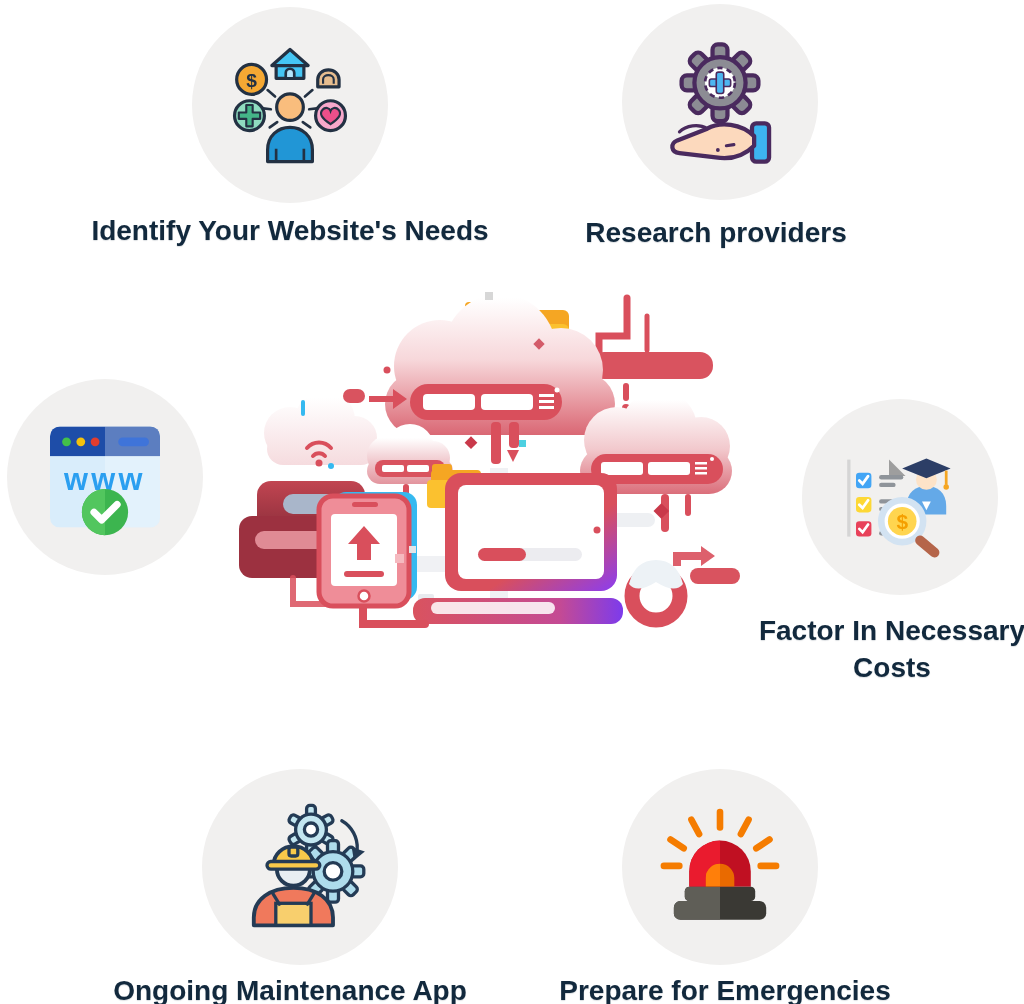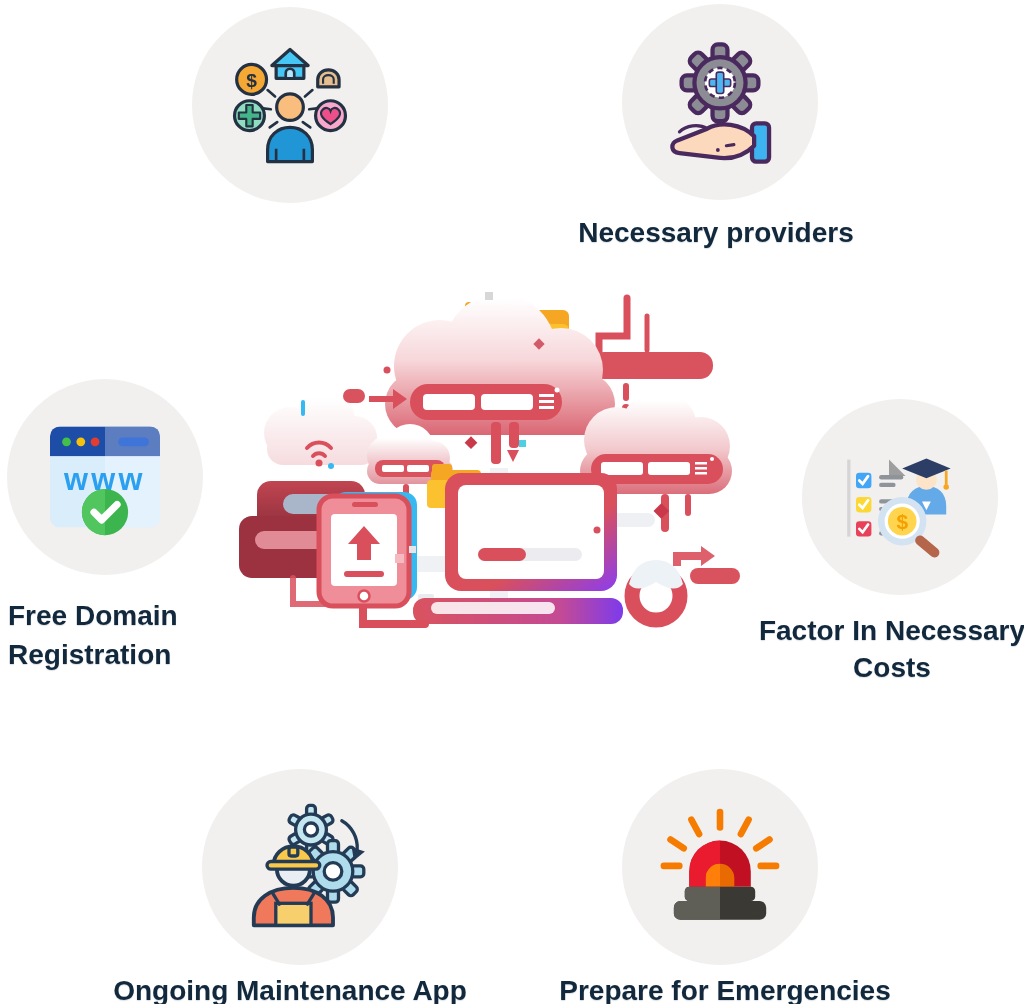--- a/index.html
+++ b/index.html
@@ -266,20 +266,21 @@
         <path d="M98,78 c-8,-5.5 -11,-9.5 -7.5,-13.5 c2.5,-3 6.5,-2 7.5,1 c1,-3 5,-4 7.5,-1 c3.5,4 0.5,8 -7.5,13.5 z" fill="#ec4f8a" stroke="#233143" stroke-width="2"></path>
       </g>
       <g>
         <circle cx="60" cy="62" r="12.5" fill="#f9bd7d" stroke="#233143" stroke-width="3"></circle>
         <path d="M39,113 v-11 c0,-13 9.5,-21 21,-21 s21,8 21,21 v11 z" fill="#2196d6" stroke="#233143" stroke-width="3" stroke-linejoin="round"></path>
         <line x1="47" y1="101" x2="47" y2="113" stroke="#233143" stroke-width="2.5"></line>
         <line x1="73" y1="101" x2="73" y2="113" stroke="#233143" stroke-width="2.5"></line>
       </g>
     </svg>
   </div>
+  <div class="step-label l-tl">Identify Your Website's Needs</div>
 
   <div class="step-circle c-tr">
     <svg width="128" height="128" viewBox="0 0 120 120">
       <g transform="translate(60,42)">
         <g fill="#8c8c94" stroke="#4a2a5e" stroke-width="4">
           <rect x="-7" y="-36" width="14" height="16" rx="5"></rect>
           <rect x="-7" y="-36" width="14" height="16" rx="5" transform="rotate(45)"></rect>
           <rect x="-7" y="-36" width="14" height="16" rx="5" transform="rotate(90)"></rect>
           <rect x="-7" y="-36" width="14" height="16" rx="5" transform="rotate(135)"></rect>
           <rect x="-7" y="-36" width="14" height="16" rx="5" transform="rotate(180)"></rect>
@@ -296,21 +297,21 @@
       </g>
       <g>
         <rect x="90" y="80" width="16" height="36" rx="4" fill="#3db4f0" stroke="#4a2a5e" stroke-width="4"></rect>
         <path d="M92,92 C80,80 60,78 48,85 L20,96 C13,99 14,107 22,108 L56,112 C74,115 86,107 92,101 Z" fill="#fcd9bd" stroke="#4a2a5e" stroke-width="4" stroke-linejoin="round"></path>
         <path d="M48,85 C40,80 28,82 22,88" fill="none" stroke="#4a2a5e" stroke-width="3" stroke-linecap="round"></path>
         <line x1="66" y1="101" x2="73" y2="100" stroke="#4a2a5e" stroke-width="3" stroke-linecap="round"></line>
         <circle cx="58" cy="105" r="1.8" fill="#4a2a5e"></circle>
       </g>
     </svg>
   </div>
-  <div class="step-label l-tr">Necessary providers</div>
+  <div class="step-label l-tr">Research providers</div>
 
   <div class="step-circle c-ml">
     <svg width="132" height="132" viewBox="0 0 120 120">
       <defs>
           <clipPath id="winClip">
             <rect x="10" y="14" width="100" height="92" rx="9"></rect>
           </clipPath>
         </defs>
       <g clip-path="url(#winClip)">
         <rect x="10" y="14" width="100" height="92" fill="#d9edfb"></rect>
@@ -322,21 +323,20 @@
       <circle cx="51" cy="28" r="4" fill="#e23d2e"></circle>
       <rect x="72" y="24" width="28" height="8" rx="4" fill="#3f74d9"></rect>
       <text x="60" y="72" text-anchor="middle" font-size="28" font-weight="bold" letter-spacing="3" fill="#2b9ff0" font-family="Liberation Sans,sans-serif">www</text>
       <g>
         <circle cx="60" cy="92" r="21" fill="#3cb54f"></circle>
         <path d="M60,71 a21,21 0 0 0 0,42 z" fill="#52c65e"></path>
         <polyline points="50,92 57,99 71,85" fill="none" stroke="#ffffff" stroke-width="6.5" stroke-linecap="round" stroke-linejoin="round"></polyline>
       </g>
     </svg>
   </div>
-  <div class="step-label l-ml">Free Domain Registration</div>
 
   <div class="step-circle c-mr">
     <svg width="132" height="132" viewBox="0 0 120 120">
       <rect x="12" y="26" width="3" height="70" fill="#d5d5d5"></rect>
       <path d="M50,26 l15,15 h-15 z" fill="#9e9e9e"></path>
       <g>
         <rect x="20" y="38" width="14" height="14" rx="3" fill="#42a5f5"></rect>
         <polyline points="23,45 26,48 31,41" fill="none" stroke="#ffffff" stroke-width="2.5" stroke-linecap="round"></polyline>
         <rect x="41" y="40" width="22" height="4" rx="2" fill="#8f949a"></rect>
         <rect x="41" y="47" width="15" height="4" rx="2" fill="#8f949a"></rect>

